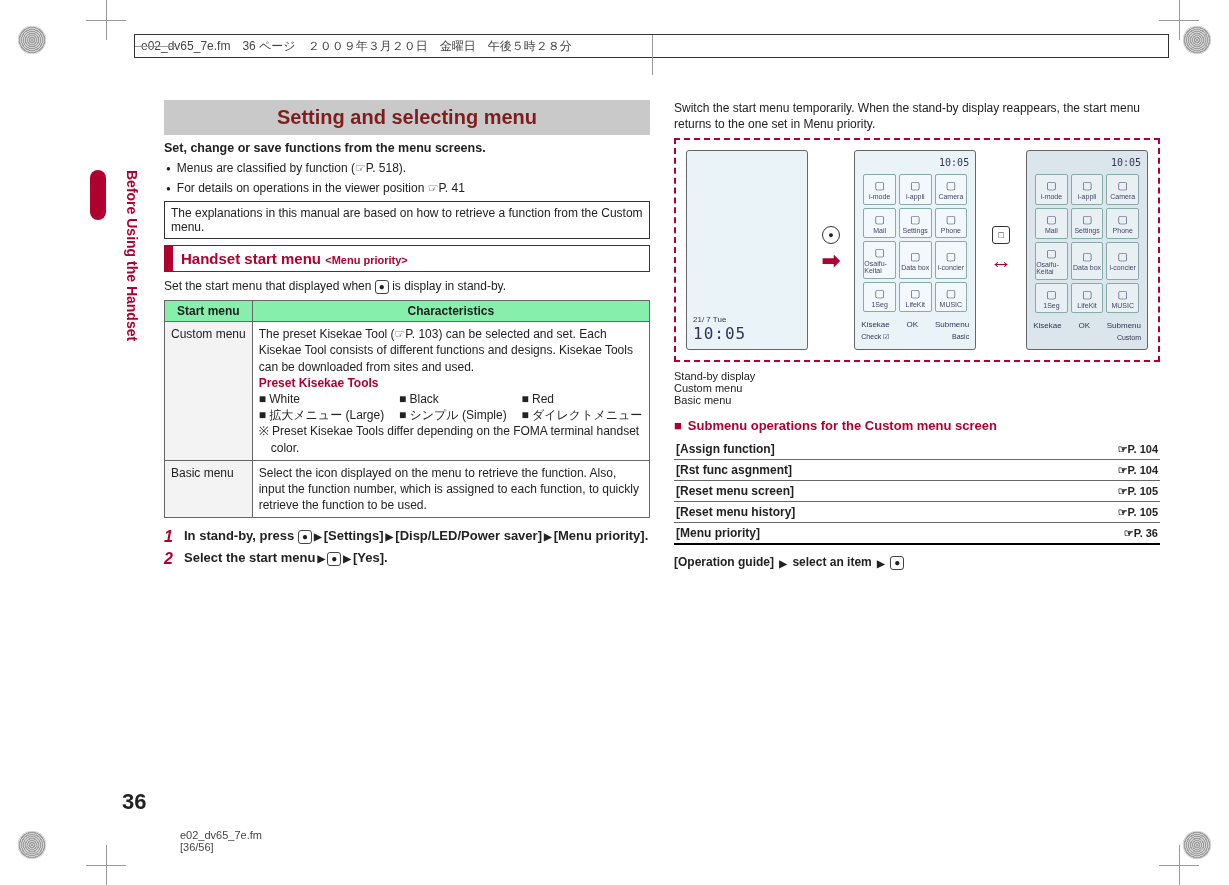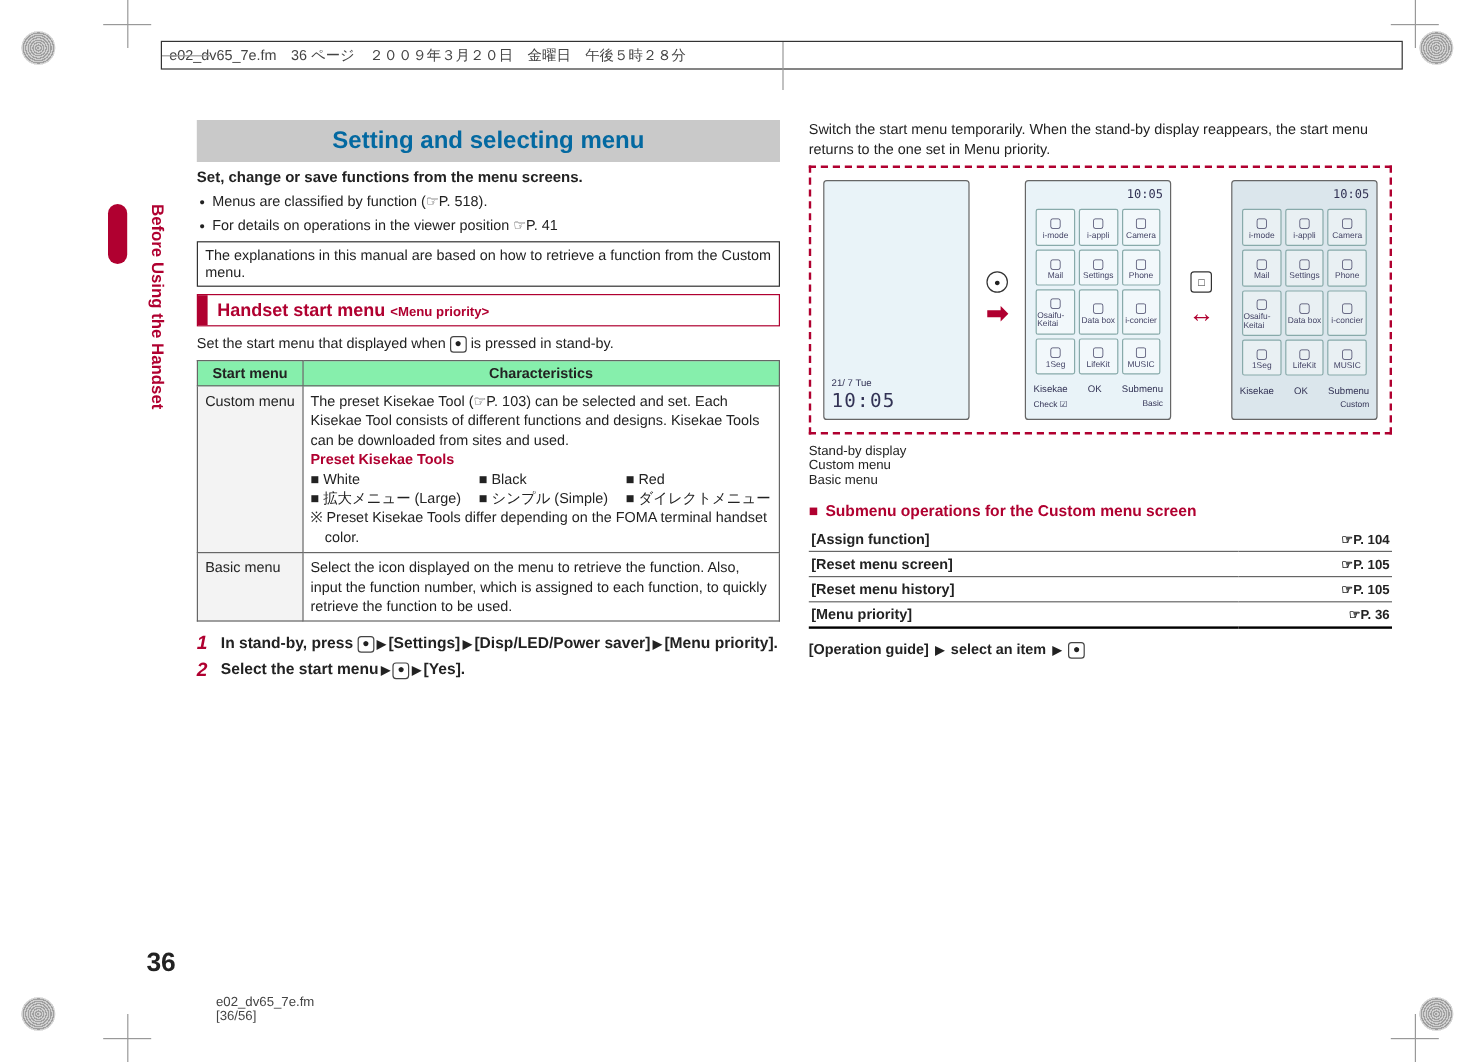--- a/index.html
+++ b/index.html
@@ -38,21 +38,21 @@
     font-weight:bold; color:#b00030; font-size:14px;
     display:flex; align-items:center; padding-top:70px;
   }
   .sidebar .tab {
     width:16px; height:50px; background:#b00030; border-radius:8px;
     position:absolute; left:-34px; top:70px;
   }
   .column { width:486px; display:flex; flex-direction:column; gap:6px; }
 
   .h1-bar {
-    background:#c9c9c9; color:#0369a1; font-size:20px; font-weight:bold;
+    background:#c9c9c9; color:#7f1d1d; font-size:20px; font-weight:bold;
     text-align:center; padding:6px 0;
   }
   .lead-bold { font-weight:bold; font-size:12.5px; }
   .bullet { display:flex; gap:6px; padding-left:2px; }
   .bullet::before { content:"●"; font-size:8px; padding-top:3px; }
   .note-box { border:1px solid #333; padding:4px 6px; font-size:12px; }
 
   .h2-bar {
     background:#b00030; color:#fff; font-weight:bold;
     padding:4px 8px; font-size:15px;
@@ -155,21 +155,21 @@
 
     <div class="h2-tag">
       <span class="h2-tag-text">
         <span>Handset start menu</span>
         <small>&lt;Menu priority&gt;</small>
       </span>
     </div>
     <div class="body-text">
       <span>Set the start menu that displayed when </span>
       <span class="btn">●</span>
-      <span> is pressed in stand-by.</span>
+      <span> is display in stand-by.</span>
     </div>
 
     <table class="char">
       <tbody>
           <tr>
         <th>Start menu</th>
         <th>Characteristics</th>
       </tr>
       <tr>
         <td class="h">Custom menu</td>
@@ -359,20 +359,24 @@
     <div class="sub-h">
       <span>Submenu operations for the Custom menu screen</span>
     </div>
     <table class="refs">
       <tbody id="refs-body">
           <tr>
             <td style="font-weight: bold;">[Assign function]</td>
             <td style="font-weight: bold;"><span class="ref-icon">☞P. 104</span></td>
           </tr>
           <tr>
+            <td style="font-weight: bold;">[Rst func asgnment]</td>
+            <td style="font-weight: bold;"><span class="ref-icon">☞P. 104</span></td>
+          </tr>
+          <tr>
             <td style="font-weight: bold;">[Reset menu screen]</td>
             <td style="font-weight: bold;"><span class="ref-icon">☞P. 105</span></td>
           </tr>
           <tr>
             <td style="font-weight: bold;">[Reset menu history]</td>
             <td style="font-weight: bold;"><span class="ref-icon">☞P. 105</span></td>
           </tr>
           <tr class="heavy">
             <td style="font-weight: bold; margin-left: 25px;">[Menu priority]</td>
             <td style="font-weight: bold;"><span class="ref-icon">☞P. 36</span></td>

